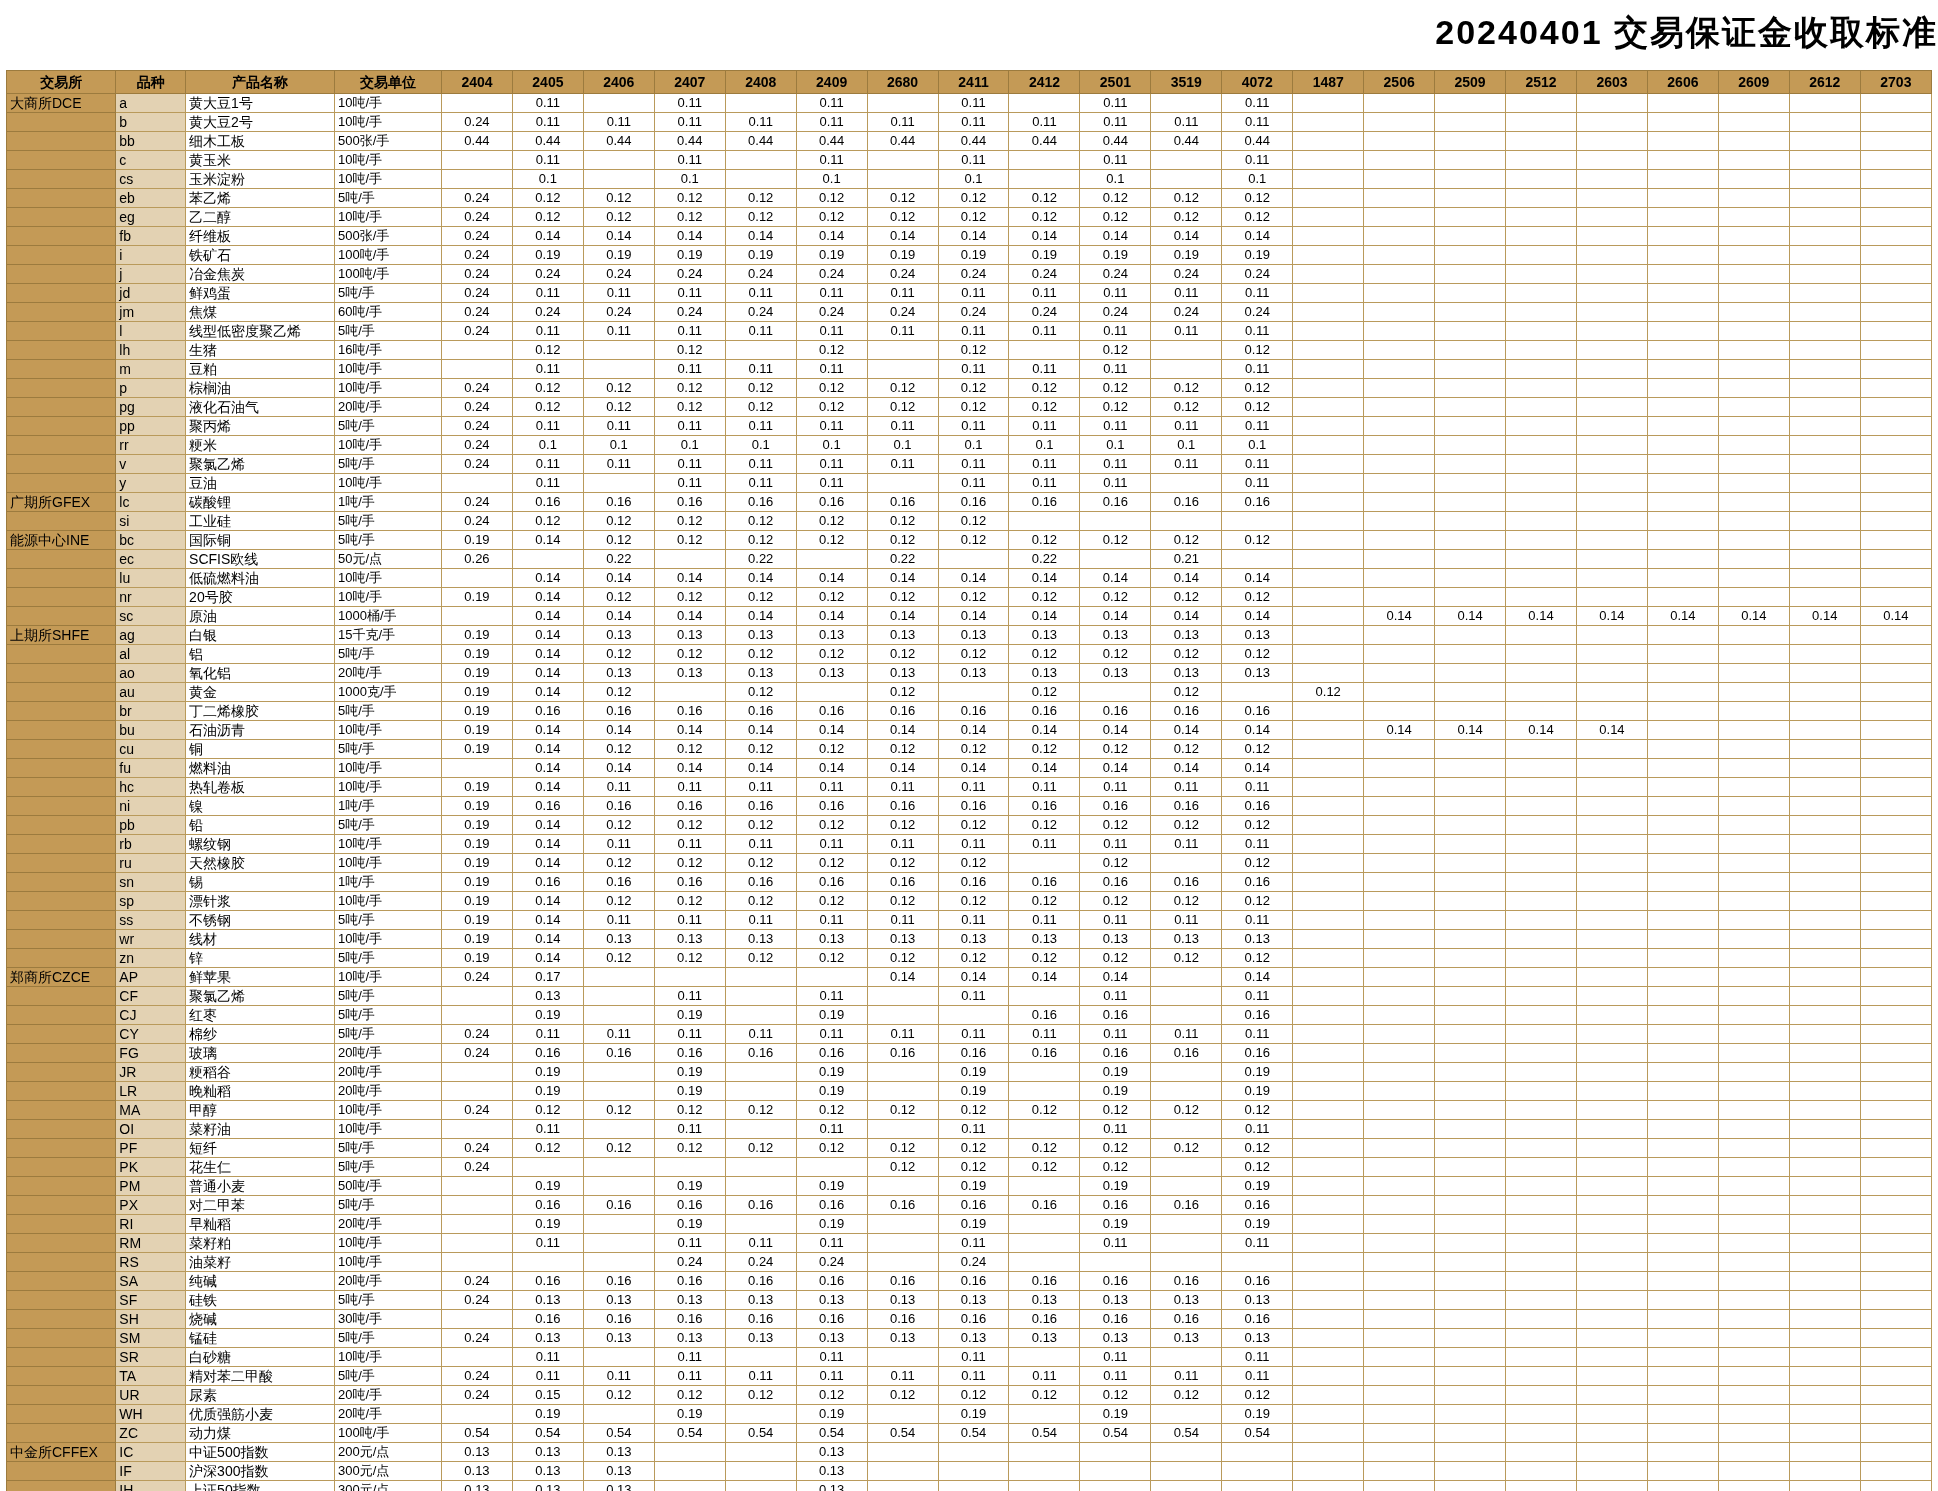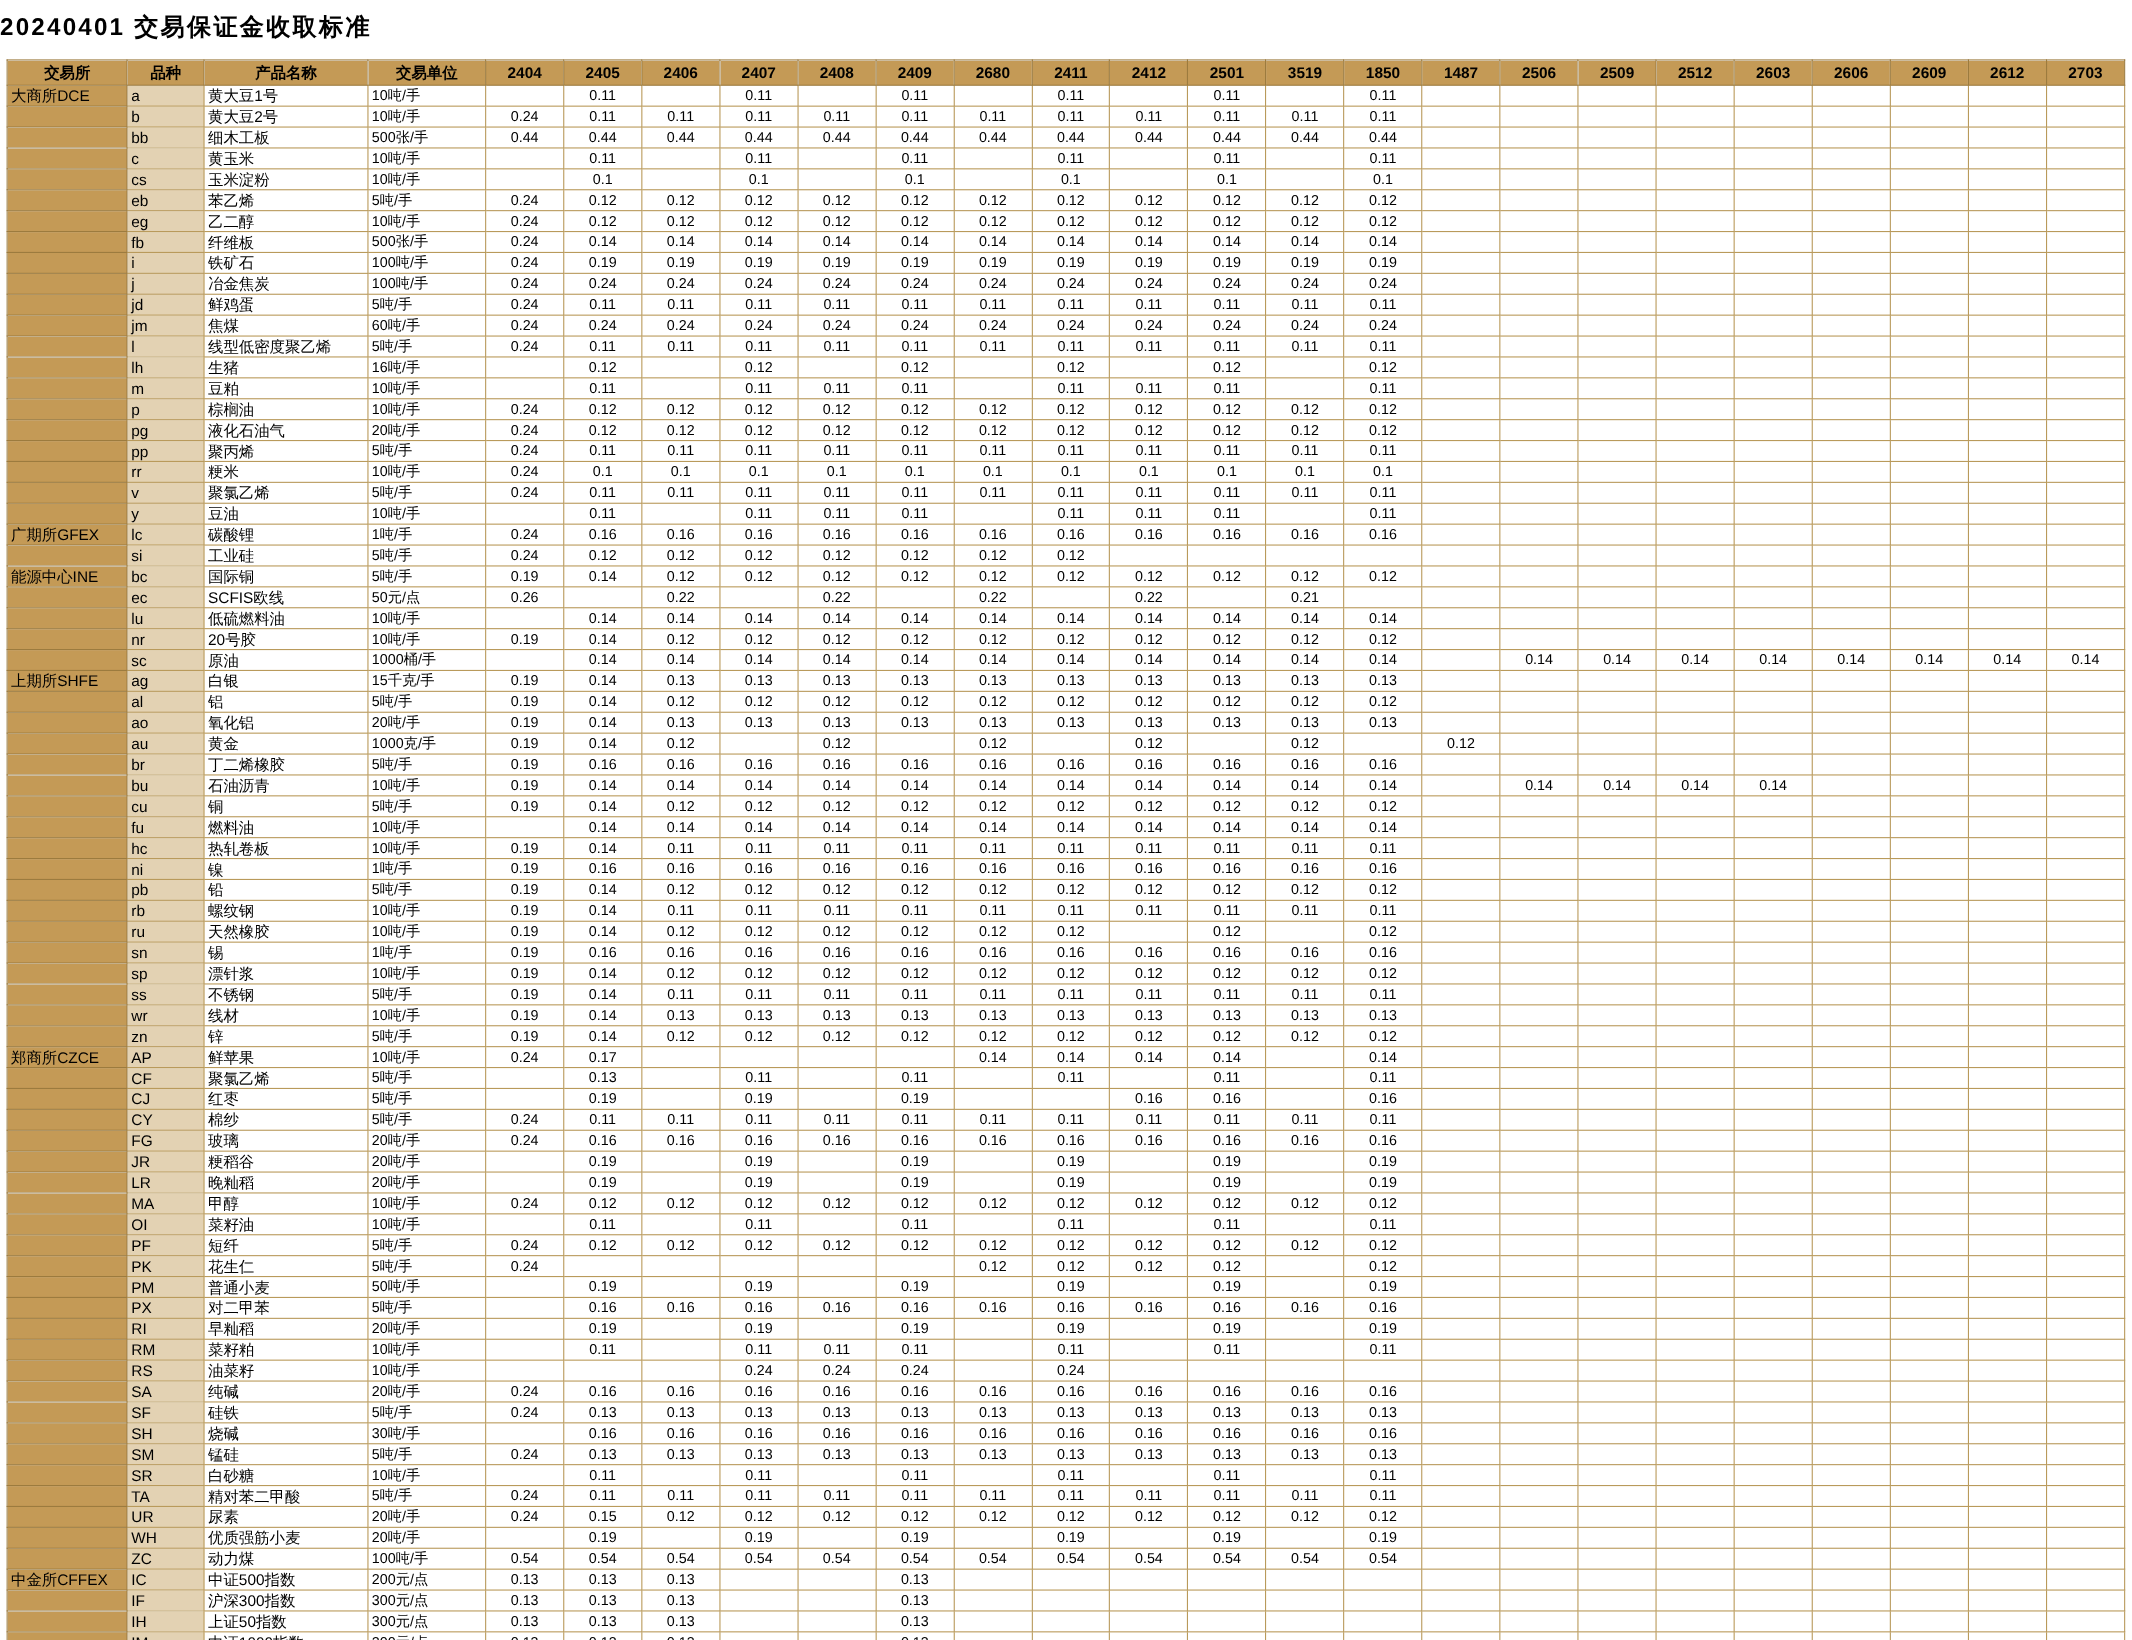--- a/index.html
+++ b/index.html
@@ -2,22 +2,22 @@
 <html><head>
 <meta charset="utf-8">
 <style>
   html,body{margin:0;padding:0;background:#ffffff;}
   body{
     font-family:"Liberation Sans","DejaVu Sans",sans-serif;
     width:1938px;
     -webkit-font-smoothing:antialiased;
   }
   #title{
-    text-align:left;
-    font-size:22px;
+    text-align:right;
+    font-size:34px;
     font-weight:bold;
     letter-spacing:2px;
     padding:10px 0 14px 0;
     color:#000;
   }
   .tablewrap{padding:0 6px 10px 6px;}
   table{
     border-collapse:collapse;
     table-layout:fixed;
     width:1926px;
@@ -116,21 +116,21 @@
           <th>2405</th>
           <th>2406</th>
           <th>2407</th>
           <th>2408</th>
           <th>2409</th>
           <th>2680</th>
           <th>2411</th>
           <th>2412</th>
           <th>2501</th>
           <th>3519</th>
-          <th>1850</th>
+          <th>4072</th>
           <th>1487</th>
           <th>2506</th>
           <th>2509</th>
           <th>2512</th>
           <th>2603</th>
           <th>2606</th>
           <th>2609</th>
           <th>2612</th>
           <th>2703</th>
         </tr>

